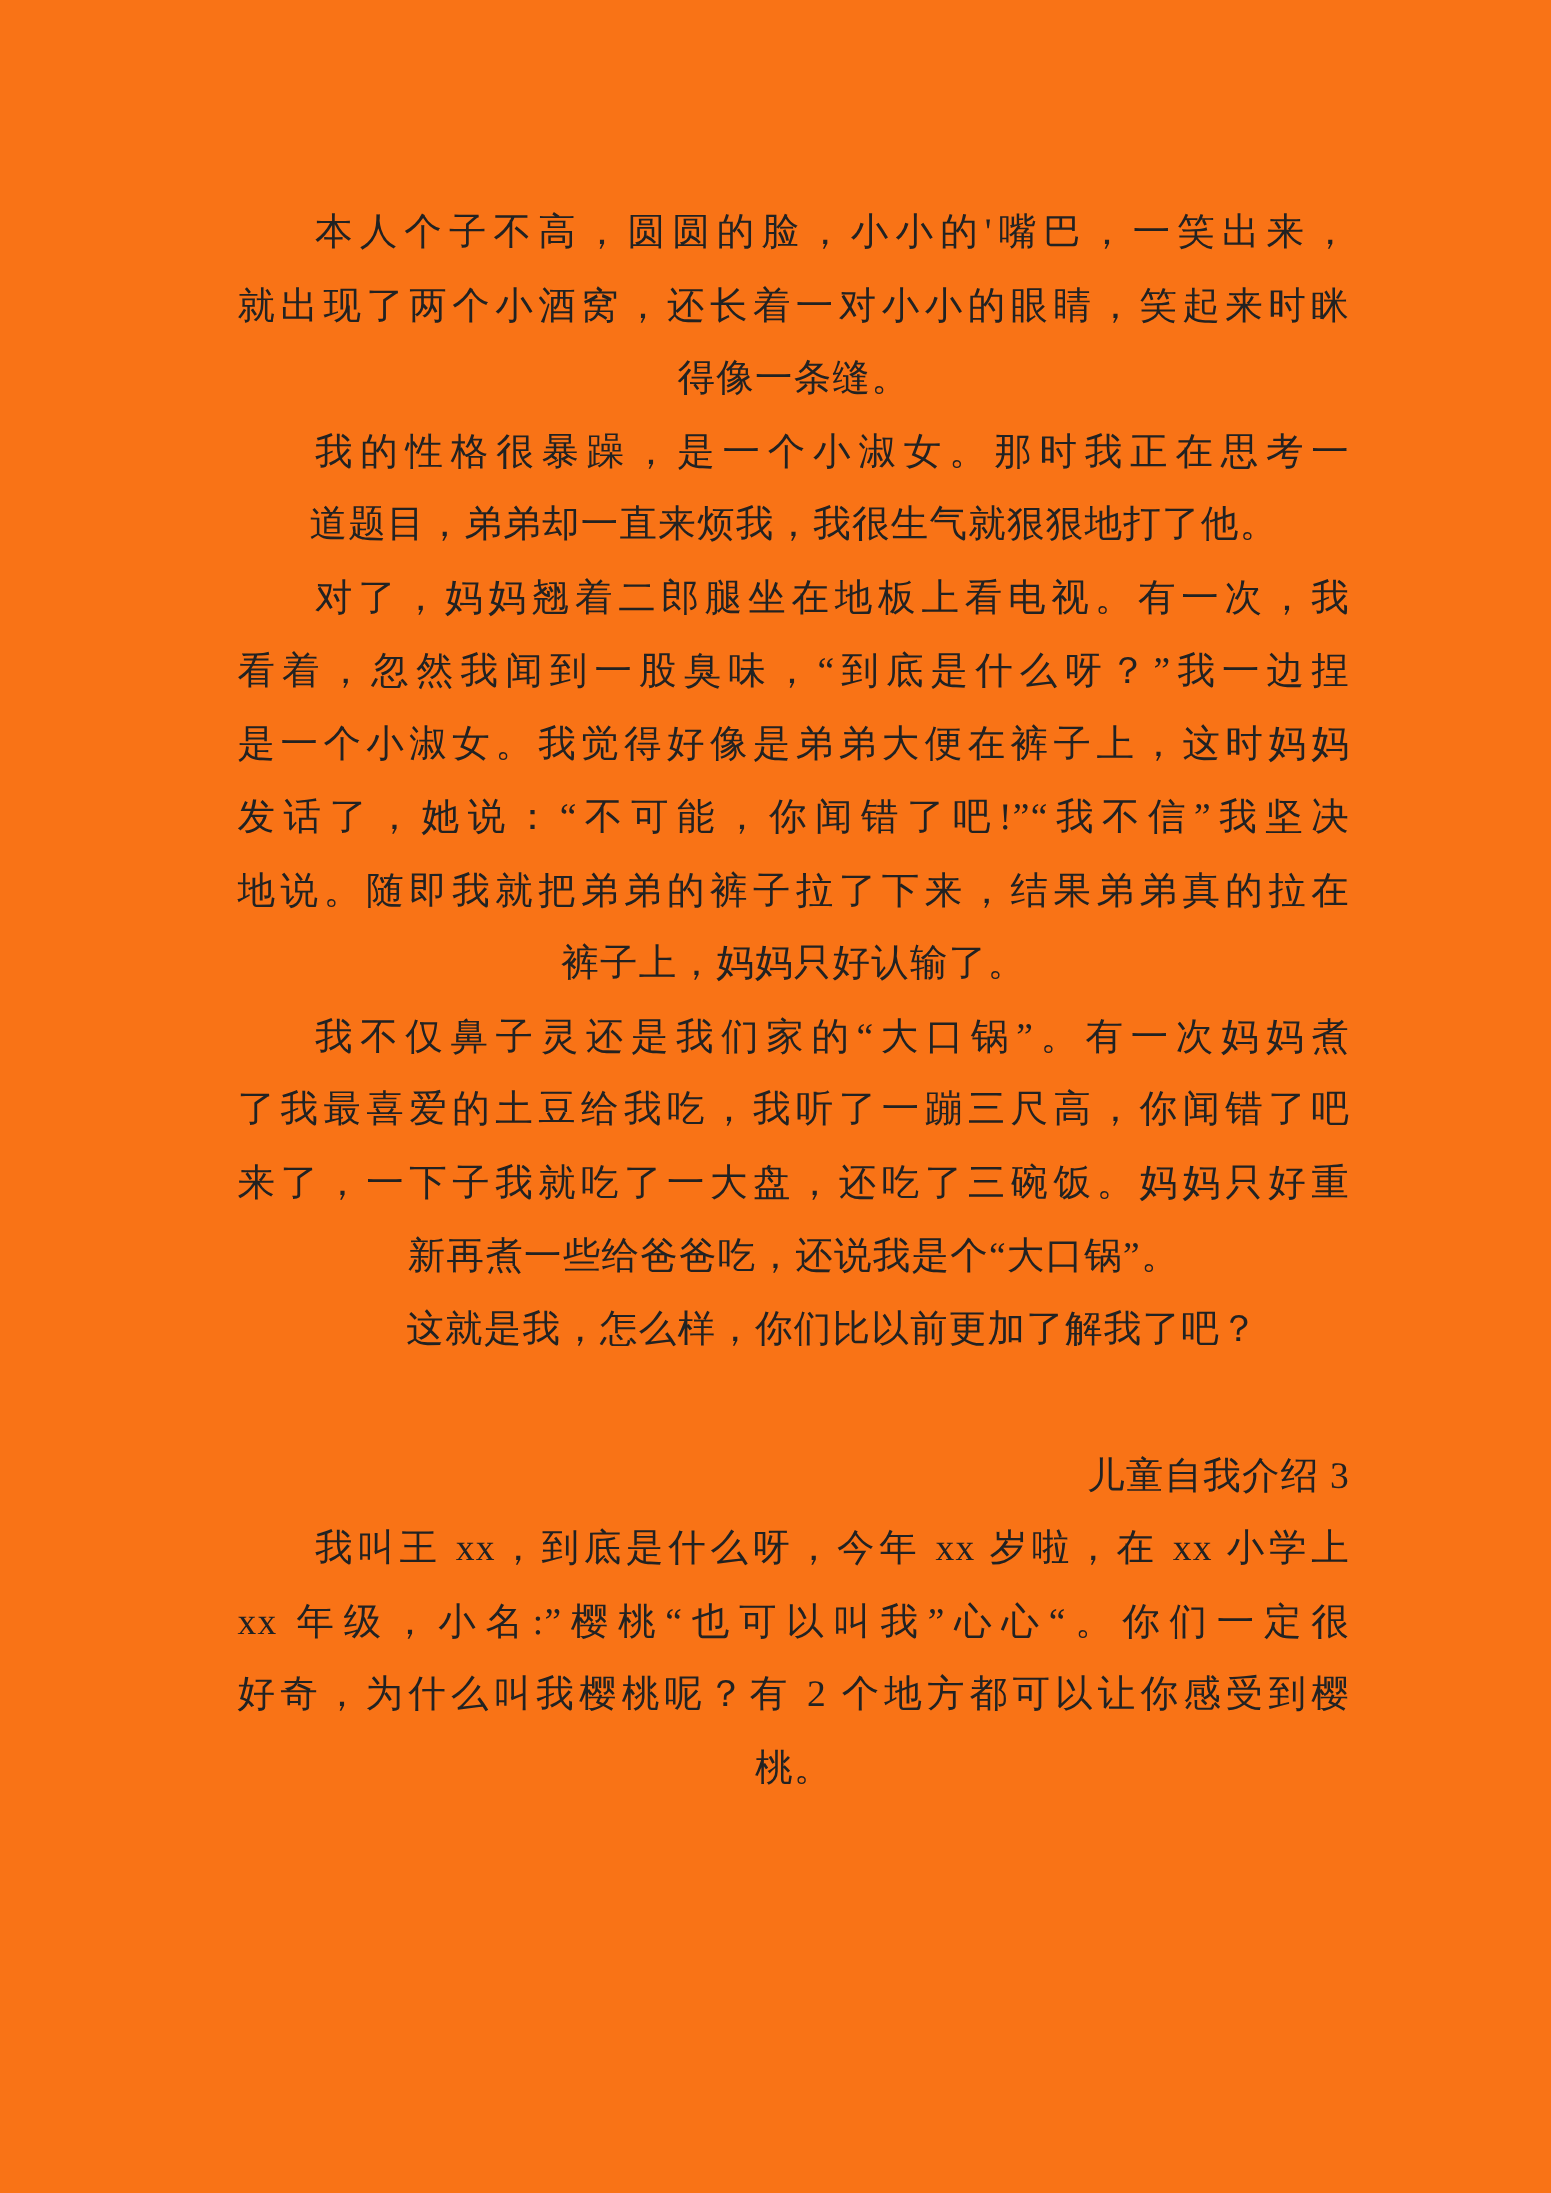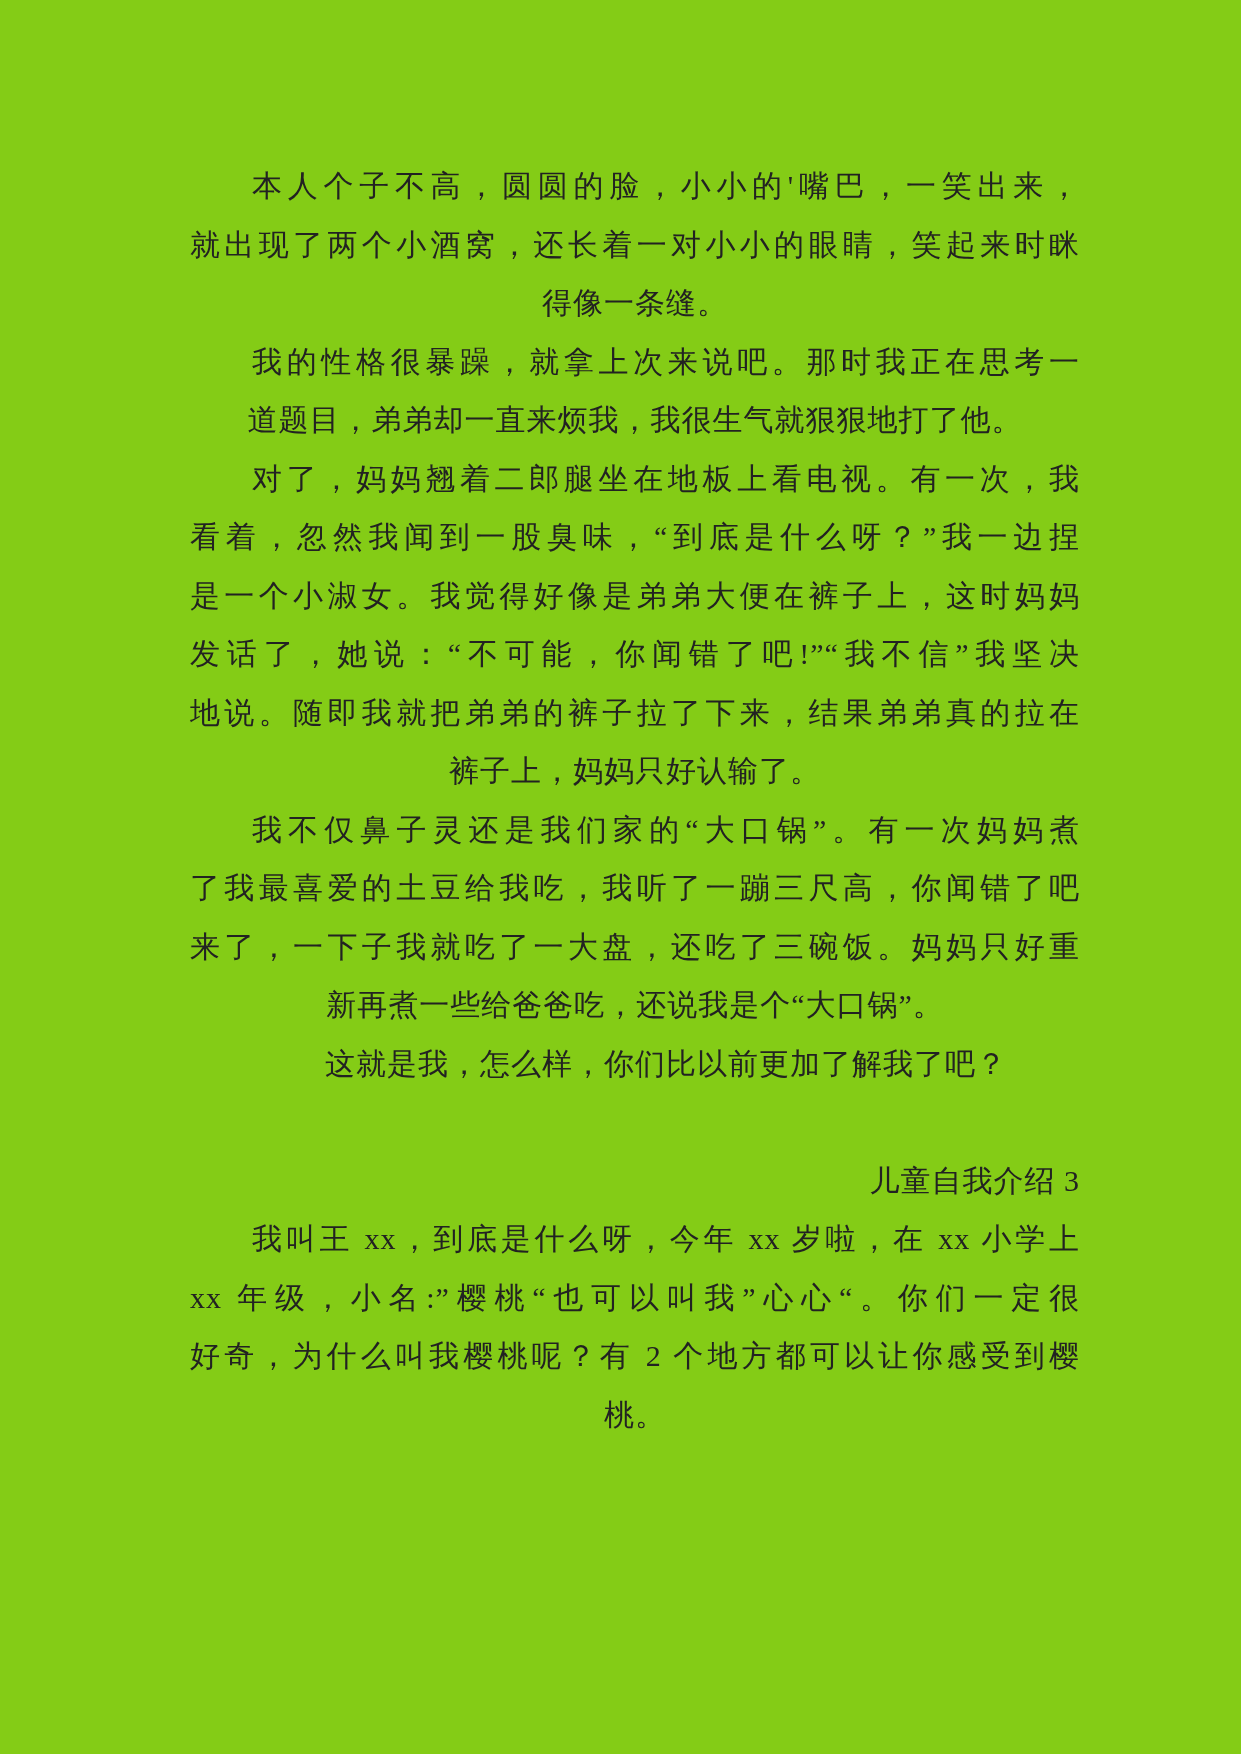--- a/index.html
+++ b/index.html
@@ -4,21 +4,21 @@
 <style>
   html, body {
     margin: 0;
     padding: 0;
     background: #ffffff;
   }
   .page {
     position: relative;
     width: 1241px;
     height: 1754px;
-    background: #84cc16;
+    background: #f97316;
     overflow: hidden;
   }
   .doc {
     position: absolute;
     left: 190px;
     top: 157px;
     width: 890px;
     font-family: "Liberation Serif", "DejaVu Serif", serif;
     font-size: 30px;
     line-height: 58.5px;
@@ -48,21 +48,21 @@
 <body>
 
 <div class="page">
   <div class="doc" id="doc">
       <div class="paragraph">
         <div class="line fill indent">本人个子不高，圆圆的脸，小小的'嘴巴，一笑出来，</div>
         <div class="line fill">就出现了两个小酒窝，还长着一对小小的眼睛，笑起来时眯</div>
         <div class="line">得像一条缝。</div>
       </div>
       <div class="paragraph">
-        <div class="line fill indent">我的性格很暴躁，就拿上次来说吧。那时我正在思考一</div>
+        <div class="line fill indent">我的性格很暴躁，是一个小淑女。那时我正在思考一</div>
         <div class="line">道题目，弟弟却一直来烦我，我很生气就狠狠地打了他。</div>
       </div>
       <div class="paragraph">
         <div class="line fill indent">对了，妈妈翘着二郎腿坐在地板上看电视。有一次，我</div>
         <div class="line fill">看着，忽然我闻到一股臭味，“到底是什么呀？”我一边捏</div>
         <div class="line fill">是一个小淑女。我觉得好像是弟弟大便在裤子上，这时妈妈</div>
         <div class="line fill">发话了，她说：“不可能，你闻错了吧!”“我不信”我坚决</div>
         <div class="line fill">地说。随即我就把弟弟的裤子拉了下来，结果弟弟真的拉在</div>
         <div class="line">裤子上，妈妈只好认输了。</div>
       </div>

